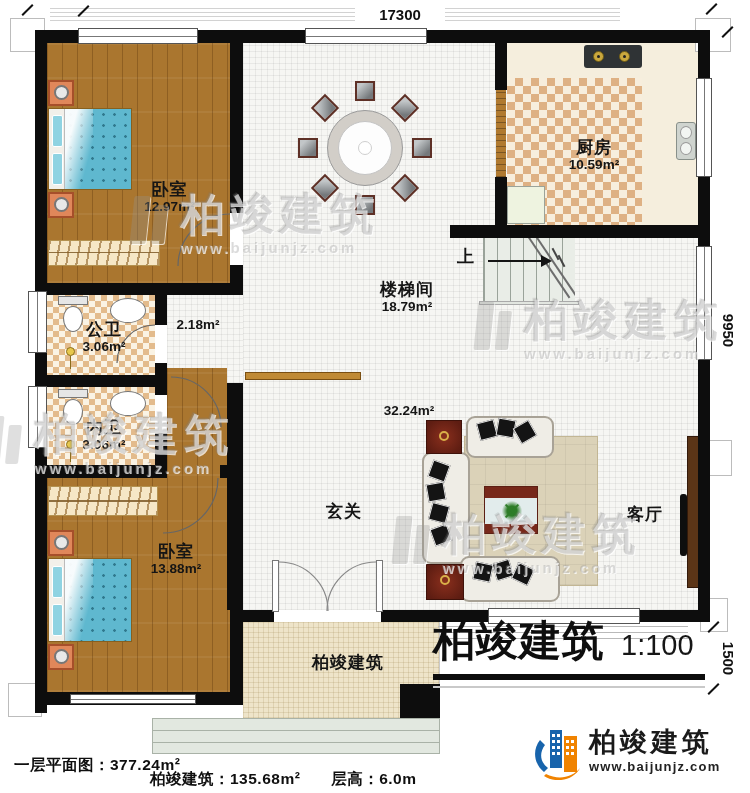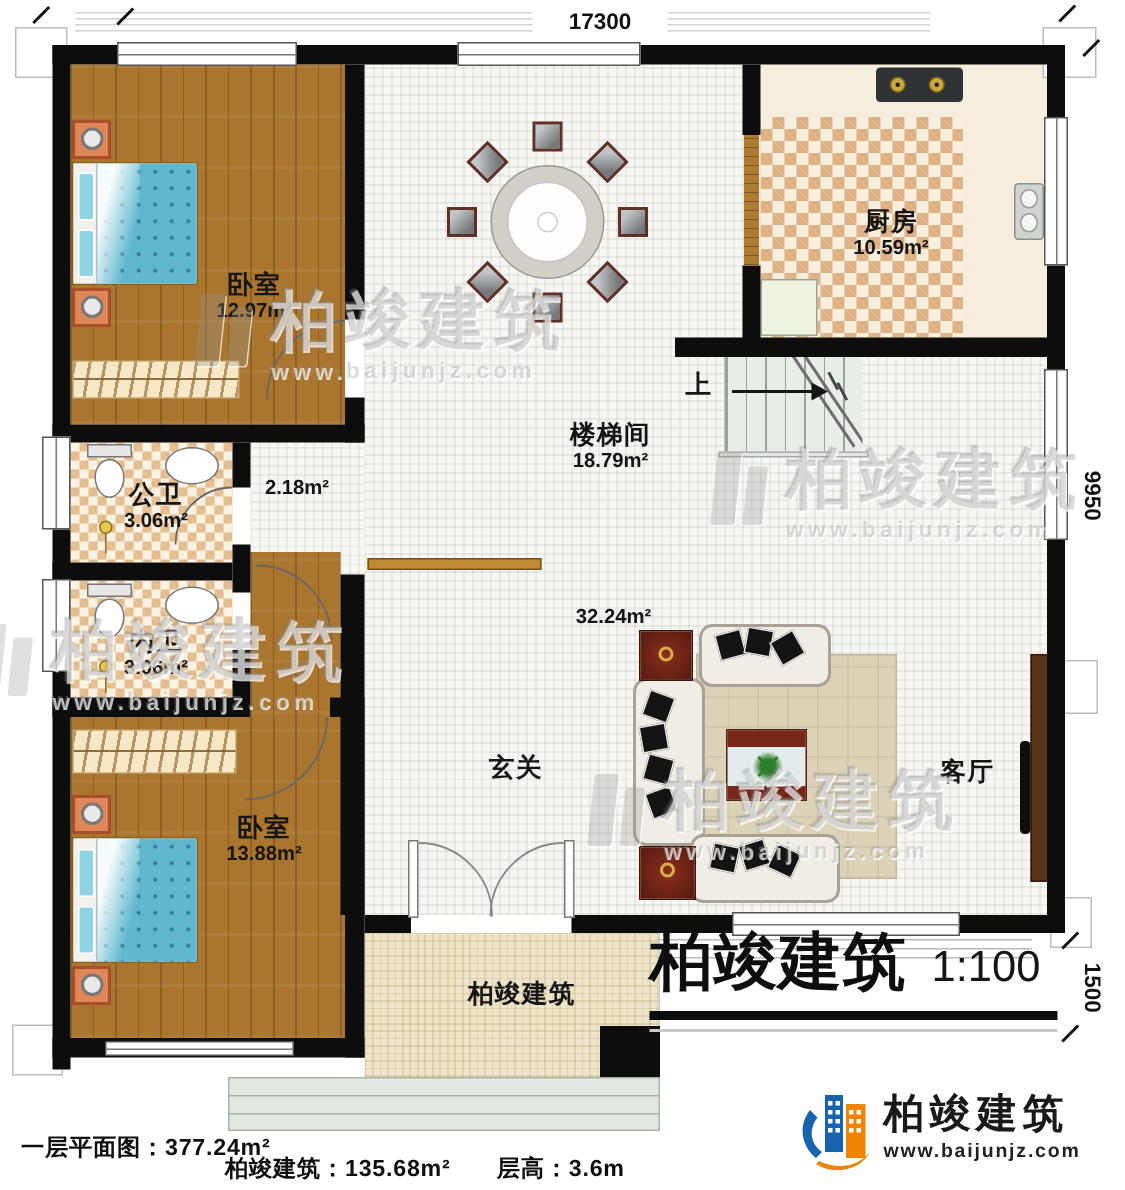--- a/index.html
+++ b/index.html
@@ -409,21 +409,21 @@
   <div class="titleblock">
     <span class="title-main">柏竣建筑</span>
     <span class="title-scale">1:100</span>
   </div>
   <i class="uline1" style="display:block"></i>
   <i class="uline2" style="display:block"></i>
 
   <div class="ftext" style="left:14px;top:755px">一层平面图：377.24m²</div>
   <div class="ftext" style="left:150px;top:769px">
     <span>柏竣建筑：135.68m²</span>
-    <span style="margin-left:26px">层高：3.6m</span>
+    <span style="margin-left:26px">层高：6.0m</span>
   </div>
 
   <div class="logo">
     <svg width="54" height="58" viewBox="0 0 54 58">
       <path d="M14 50 C4 42 2 28 10 18 L15 23 C9 31 10 40 18 46 Z" fill="#1864ac"></path>
       <rect x="20" y="8" width="12" height="38" fill="#1864ac"></rect>
       <rect x="34" y="14" width="13" height="36" fill="#f08300"></rect>
       <g fill="#fff">
         <rect x="22" y="12" width="3" height="3"></rect>
           <rect x="27" y="12" width="3" height="3"></rect>

